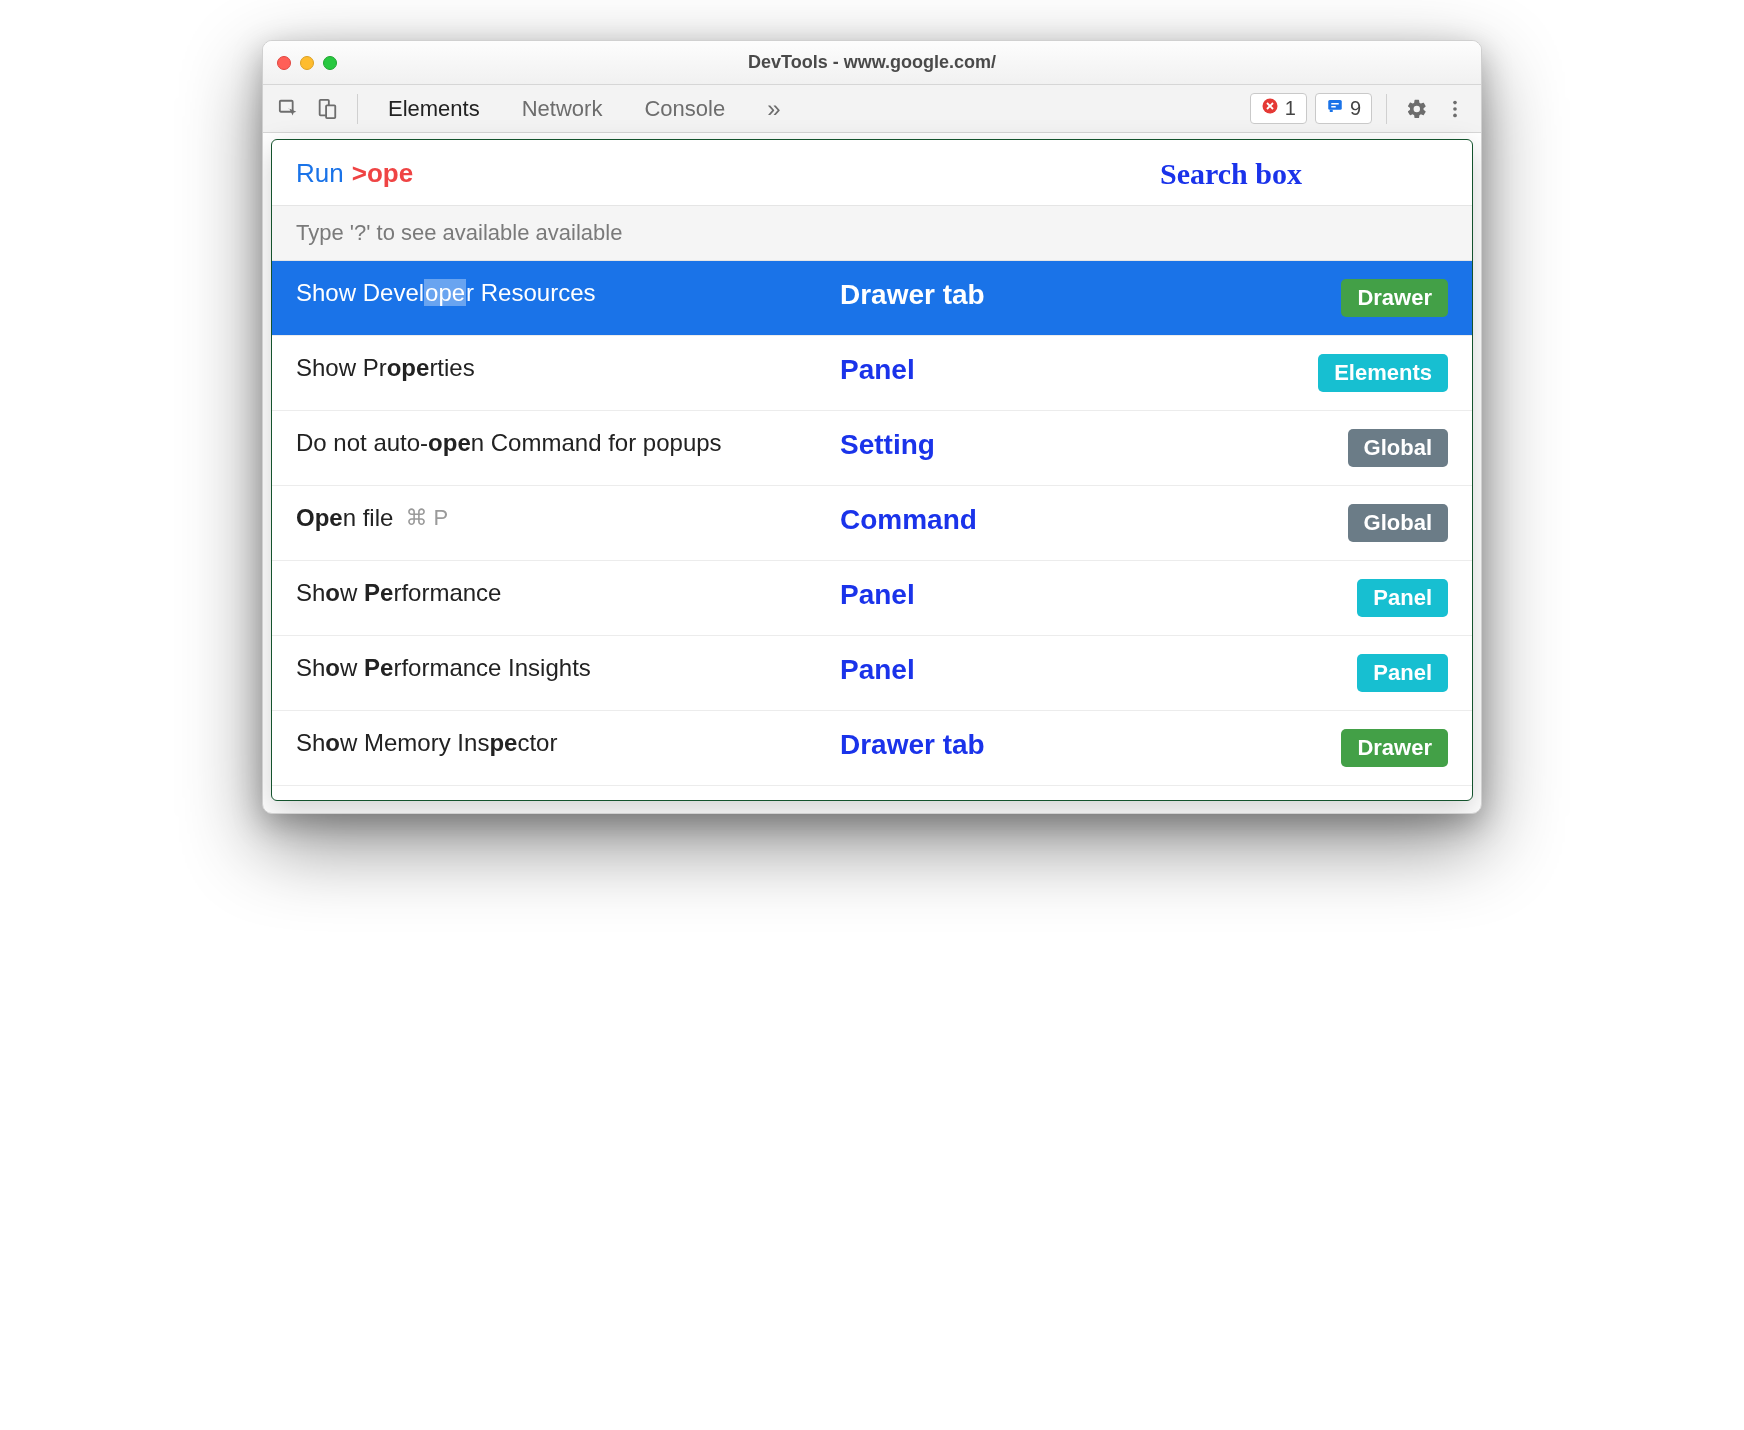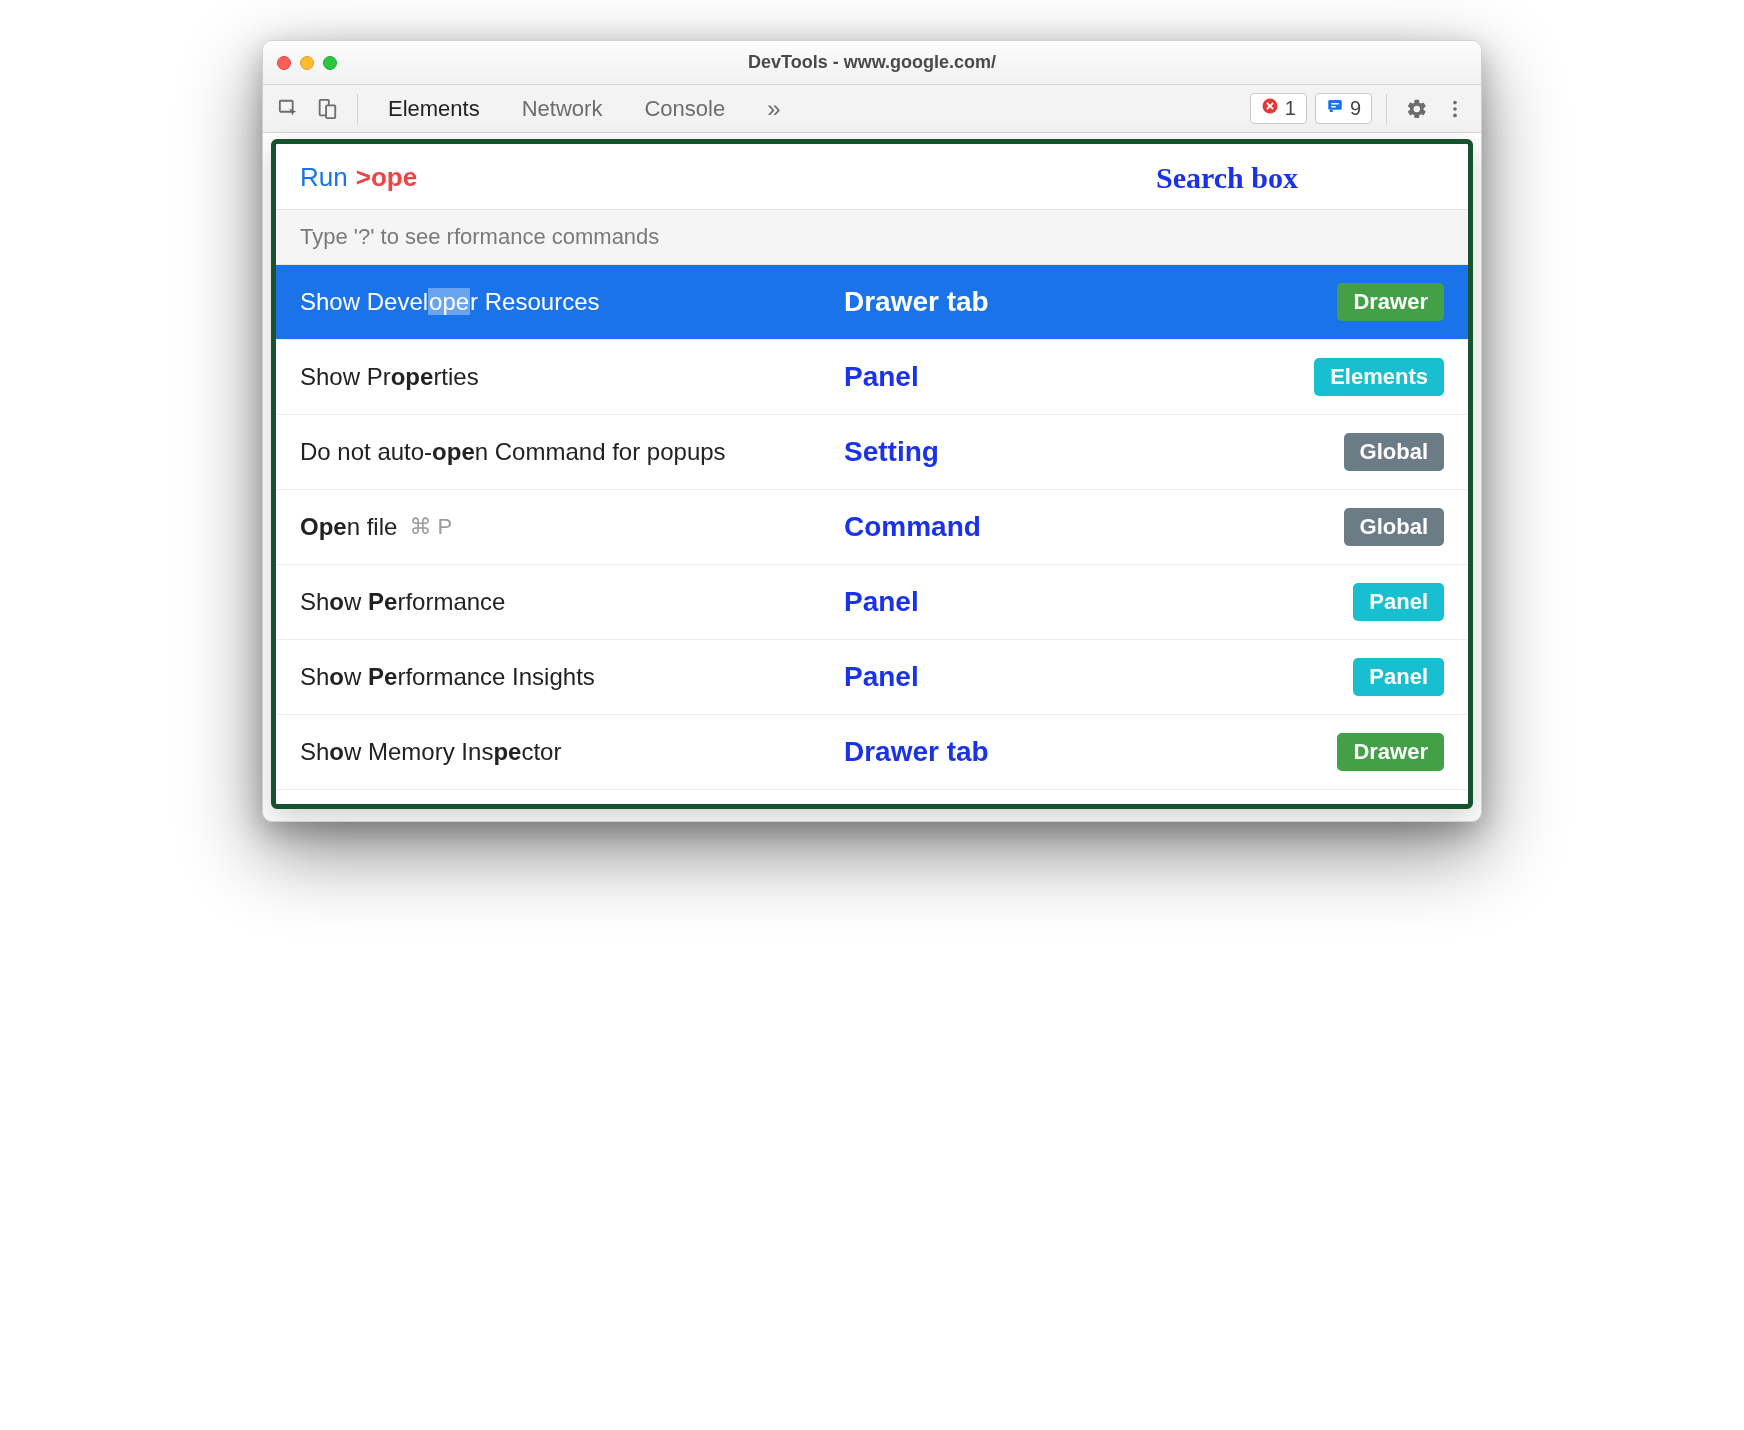--- a/index.html
+++ b/index.html
@@ -64,21 +64,21 @@
     border: 1px solid #c9c9c9; border-radius: 4px; padding: 3px 10px;
     background: #fff; font-size: 20px; color: #444;
   }
   .badge .err { color: #e53935; font-size: 18px; }
   .badge .msg { color: #1a73e8; font-size: 18px; }
   .overflow-icon { color: #6d6d6d; font-size: 24px; padding: 0 6px; }
 
   .popup {
     margin: 6px 8px 12px 8px;
     background: #fff;
-    border: 5px solid #14532d;
+    border: 1px solid #14532d;
     border-radius: 6px;
     box-shadow: 0 10px 30px rgba(0,0,0,0.18);
     overflow: hidden;
   }
   .searchbar {
     padding: 18px 24px 16px 24px;
     display: flex;
     align-items: center;
     gap: 8px;
     font-size: 26px;
@@ -94,21 +94,21 @@
     background: #f5f5f5;
     border-top: 1px solid #e5e5e5;
     border-bottom: 1px solid #e5e5e5;
     color: #7a7a7a;
     font-size: 22px;
     padding: 14px 24px;
   }
   .results { }
   .row {
     display: flex;
-    align-items: center;
+    align-items: flex-start;
     padding: 18px 24px;
     border-bottom: 1px solid #ececec;
     font-size: 24px;
     gap: 9px;
     position: relative;
   }
   .row .cmdtext { flex: 0 0 auto; min-width: 0; color: #222; display: flex; align-items: center; gap: 12px; flex-wrap: wrap;}
   .row .annot {
     position: absolute; left: 568px;
     color: #1a33ea; font-weight: 700; font-size: 28px;
@@ -206,21 +206,21 @@
   </div>
 
   <div class="popup">
     <div class="searchbar">
       <span class="run-label">Run</span>
       <span class="query">
         <span>&gt;</span><span>ope</span>
       </span>
       <span class="annot">Search box</span>
     </div>
-    <div class="hint">Type '?' to see rformance commands</div>
+    <div class="hint">Type '?' to see available available</div>
     <div class="results" id="results">
         <div class="row selected">
           <div class="cmdtext">
             <span><span>Show Devel</span><span class="hl">ope</span><span>r Resources</span></span>
           </div>
           <div class="annot">Drawer tab</div>
           <div class="pill drawer">Drawer</div>
         </div>
         <div class="row">
           <div class="cmdtext">

